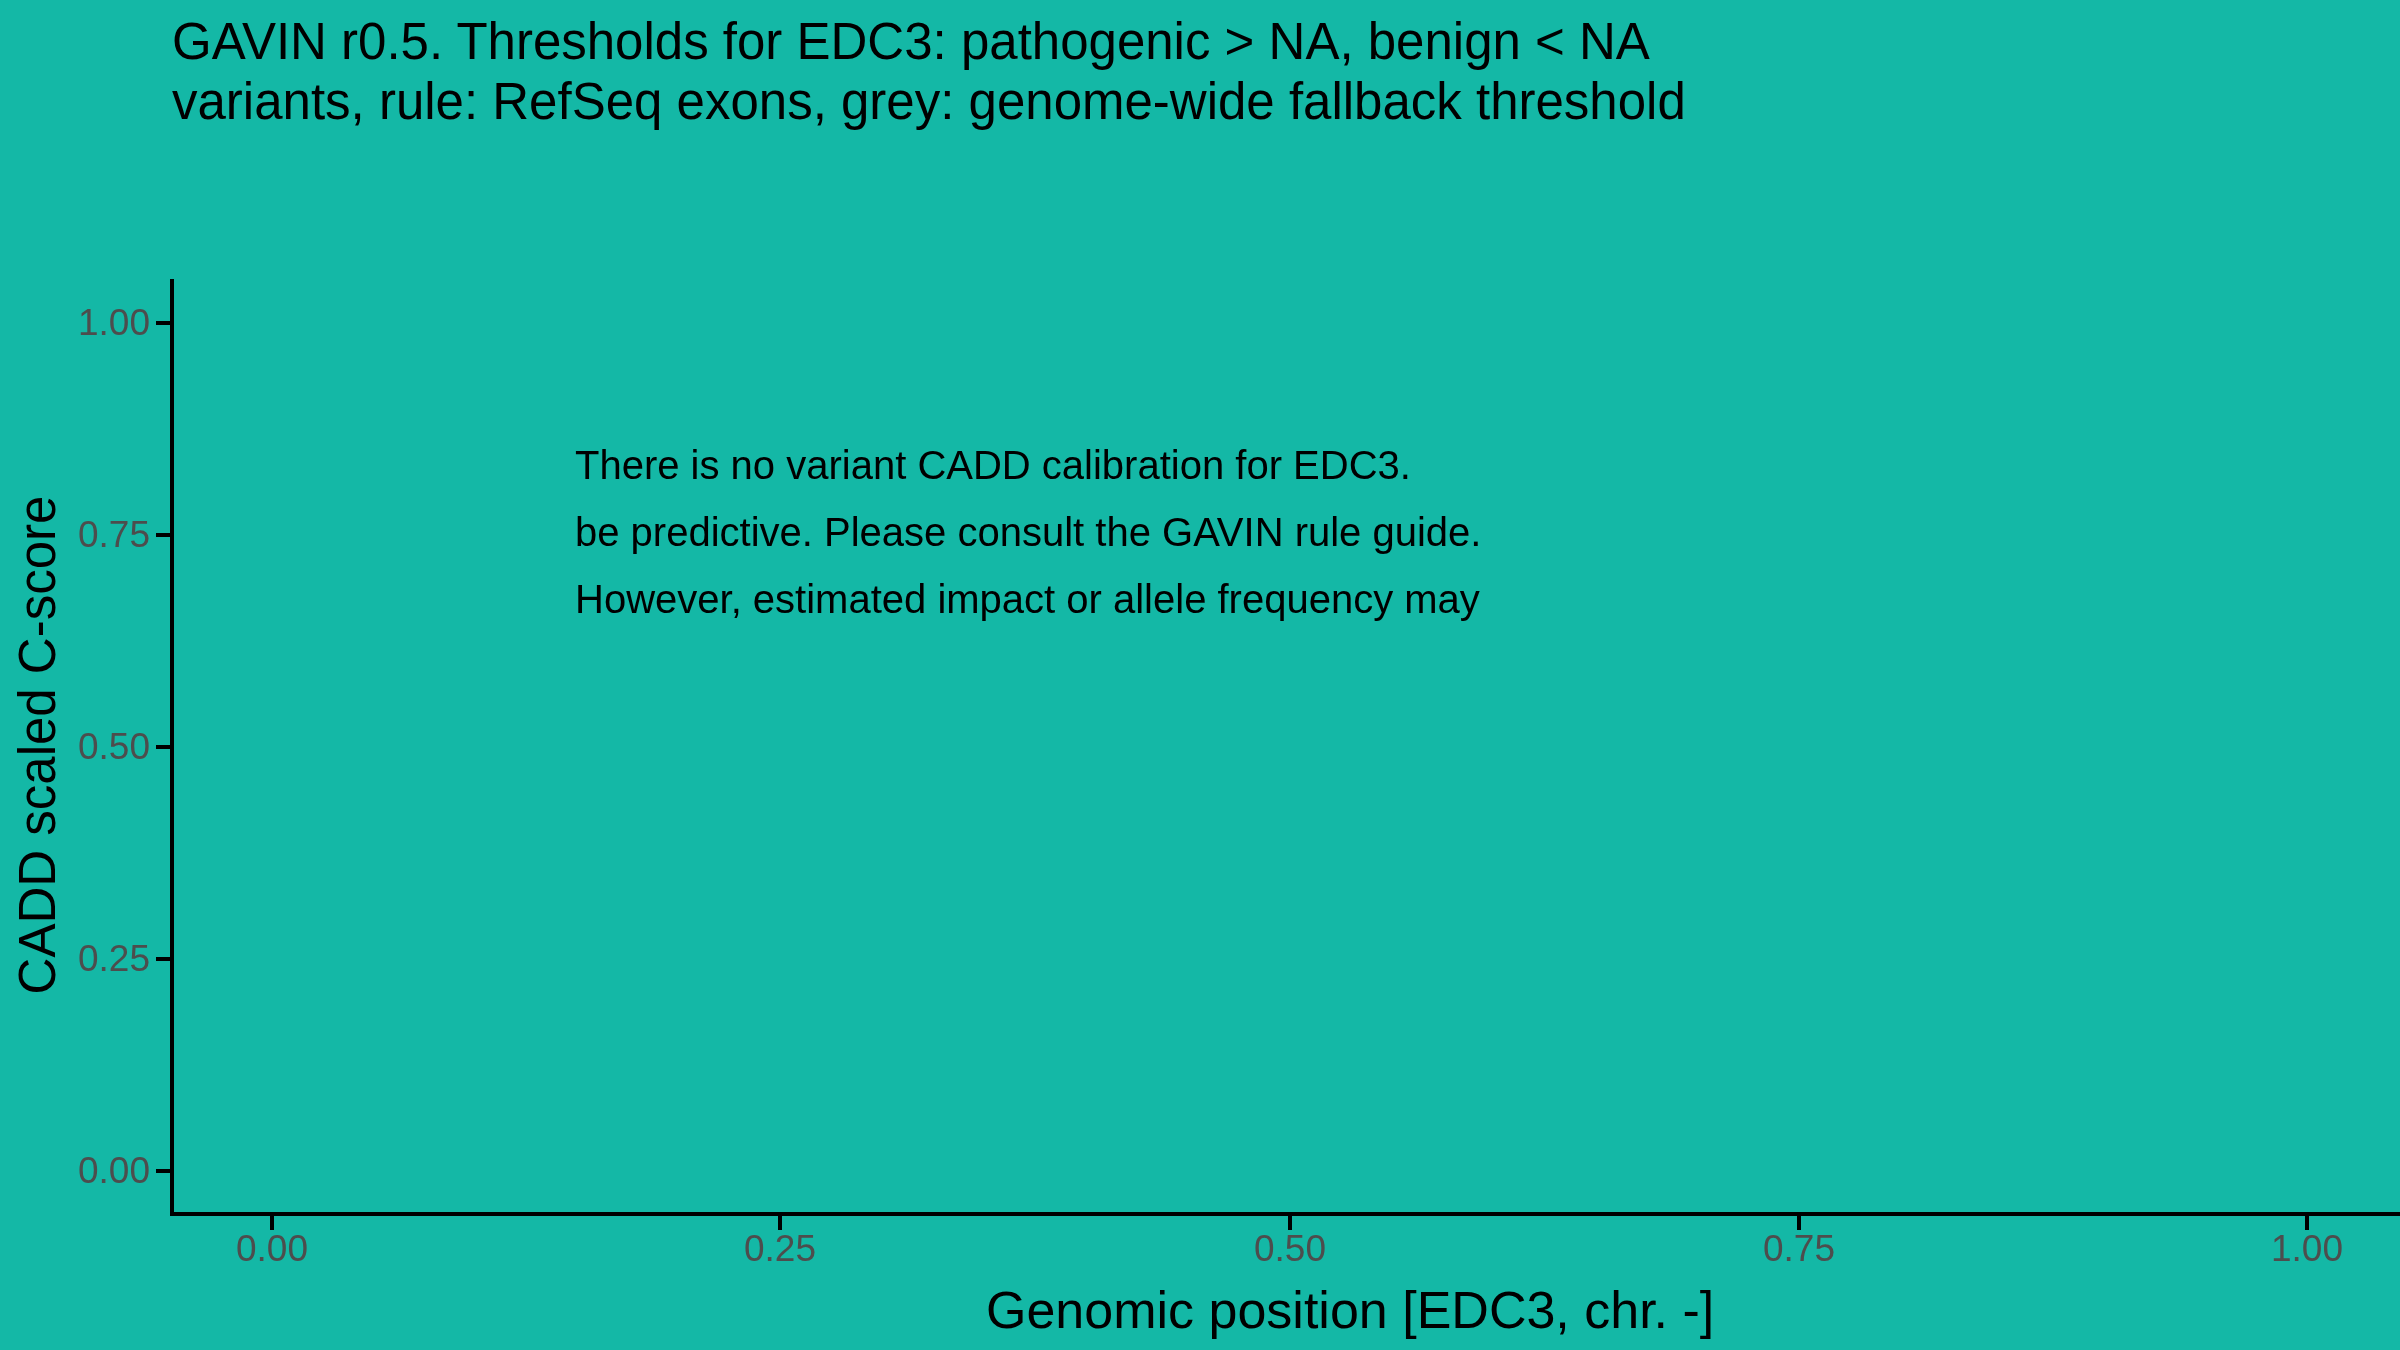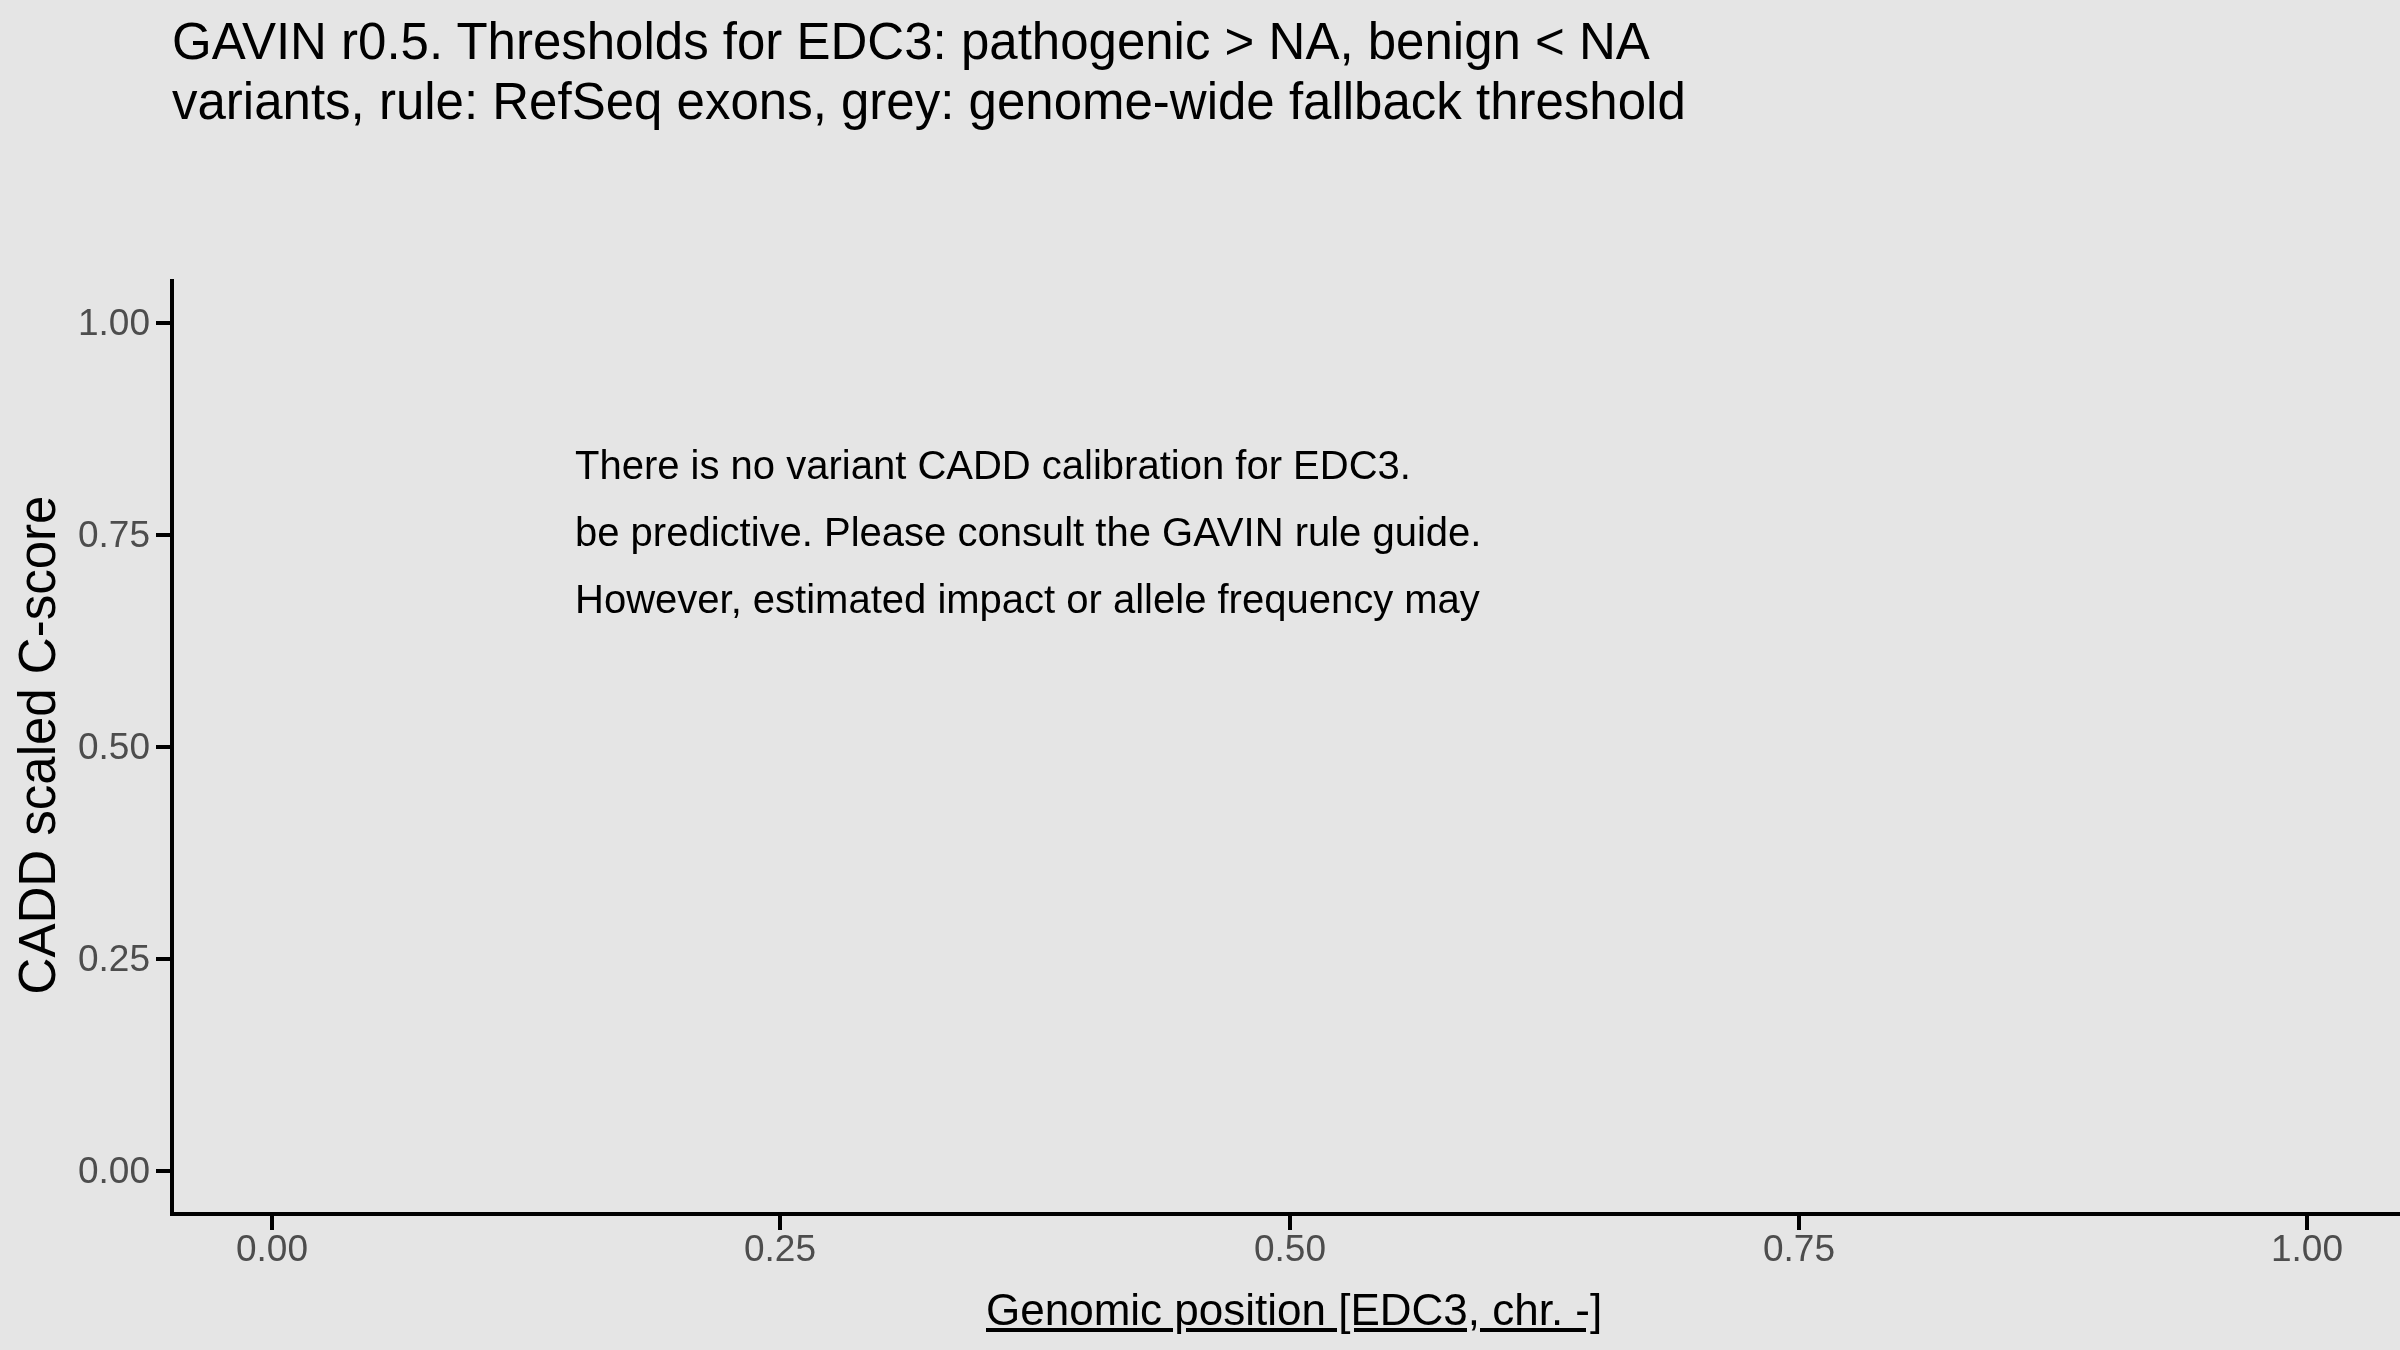--- a/index.html
+++ b/index.html
@@ -4,21 +4,21 @@
 <style>
   html, body {
     margin: 0;
     padding: 0;
     background: #ffffff;
   }
   #canvas {
     position: relative;
     width: 2400px;
     height: 1350px;
-    background: #e5e5e5;
+    background: #14b8a6;
     font-family: "Liberation Sans", sans-serif;
     color: #000000;
     overflow: hidden;
   }
   
   .plot-title {
     position: absolute;
     left: 172px;
     top: 12px;
     font-size: 51px;
@@ -77,25 +77,24 @@
     line-height: 38px;
     color: #4d4d4d;
   }
   
   .x-axis-title {
     position: absolute;
     left: 986px;
     top: 1282px;
     width: 600px;
     text-align: left;
-    font-size: 44px;
+    font-size: 52px;
     line-height: 56px;
     color: #000000;
     white-space: nowrap;
-    text-decoration: underline;
   }
   .y-axis-title {
     position: absolute;
     left: -432px;
     top: 719px;
     width: 940px;
     height: 52px;
     text-align: center;
     font-size: 51px;
     line-height: 52px;

